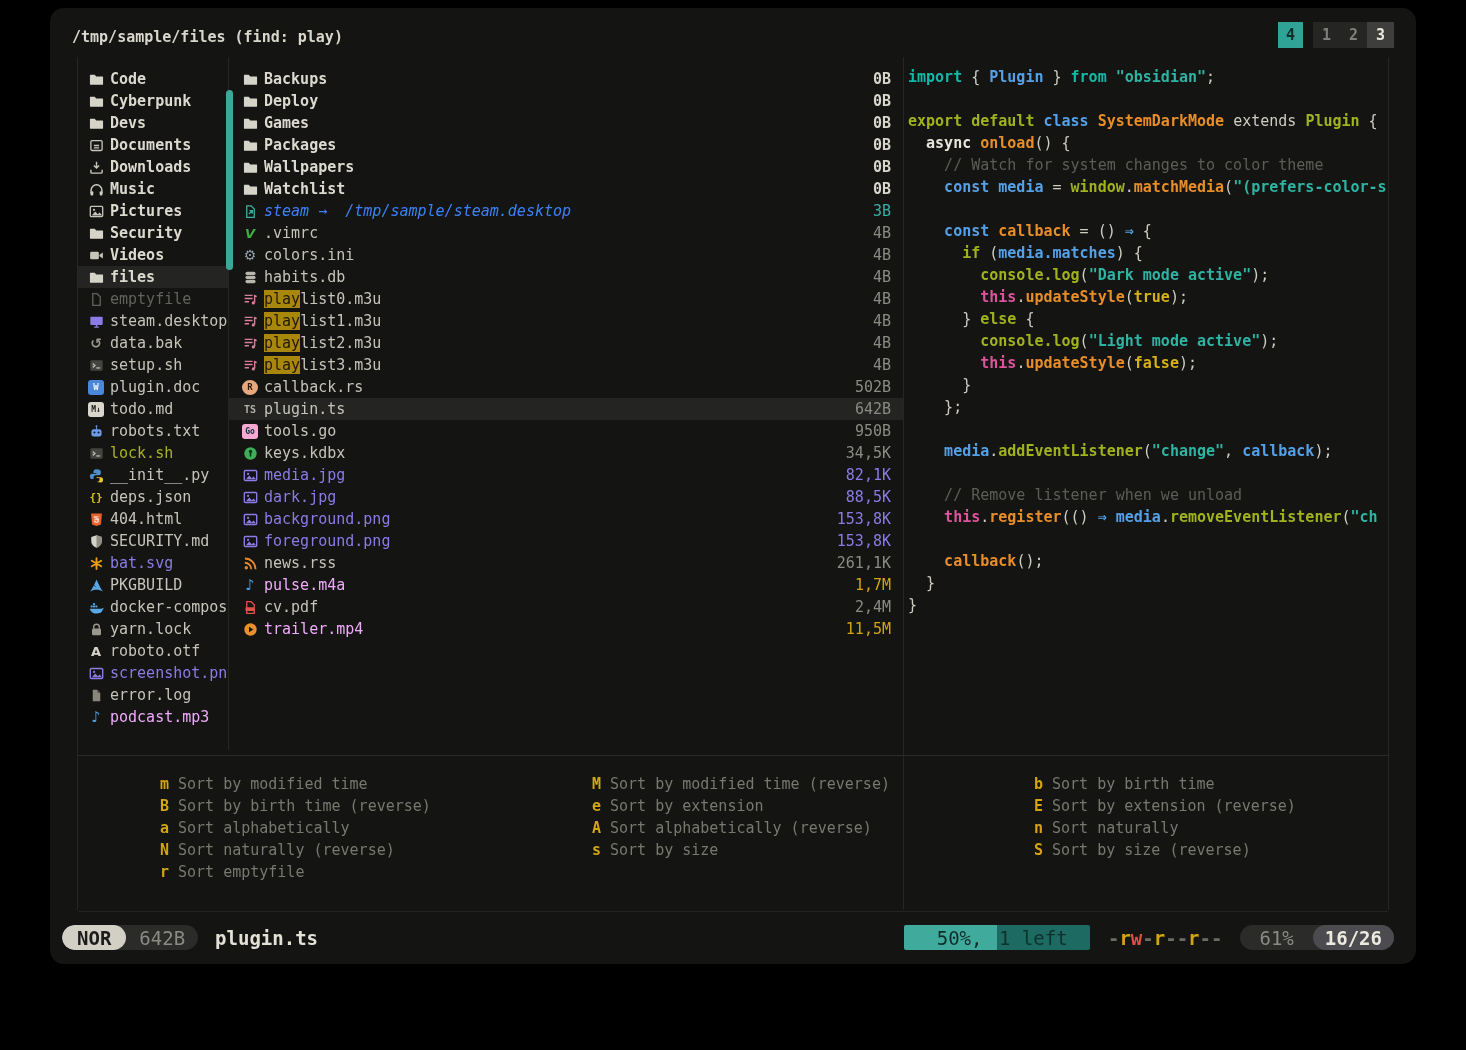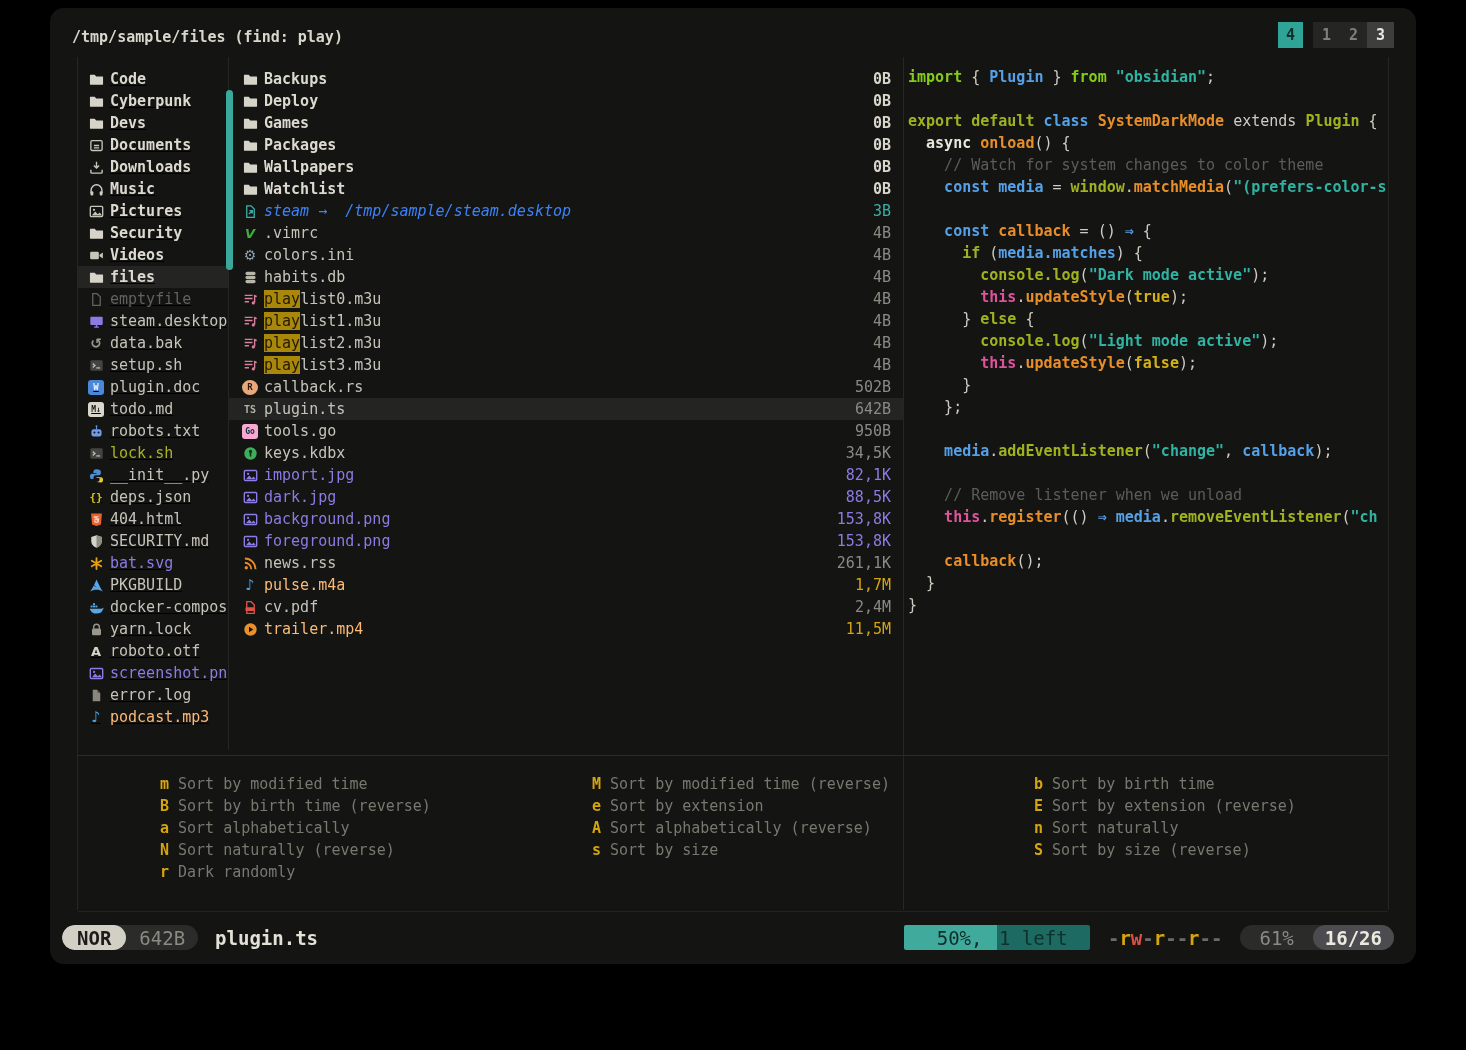--- a/index.html
+++ b/index.html
@@ -16,46 +16,46 @@
   .vline{position:absolute;width:1px;background:#262624;}
   .v0{left:27px;top:49px;height:853px;}
   .v1{left:178px;top:49px;height:693px;}
   .v2{left:853px;top:49px;height:853px;}
   .v3{left:1338px;top:49px;height:853px;}
   .scrollbar{position:absolute;left:176px;top:82px;width:7px;height:180px;background:#3aa89b;border-radius:4px;z-index:5;}
   
   .plist{position:absolute;left:28px;top:60px;width:150px;}
   .clist{position:absolute;left:178px;top:60px;width:675px;}
   .row{height:22px;display:flex;align-items:center;font-size:15px;white-space:pre;}
-  .prow{padding-left:10px;text-decoration:underline;}
+  .prow{padding-left:10px;}
   .crow{padding-left:14px;padding-right:12px;}
   .row.sel{background:#242423;}
   .icon{width:16px;height:16px;display:inline-flex;align-items:center;justify-content:center;margin-right:6px;flex:none;}
   .icon svg{width:15px;height:15px;}
   .ti{width:16px;height:15px;display:inline-flex;align-items:center;justify-content:center;border-radius:3px;font-weight:bold;}
   .gi{font-family:"DejaVu Sans",sans-serif;line-height:15px;}
   .nm{overflow:hidden;}
   .nm-dir{color:#dcd9cf;font-weight:bold;}
   .nm-file{color:#c6c3b9;}
   .nm-dim{color:#62625c;}
   .nm-purple{color:#8a7ce4;}
-  .nm-yellow{color:#fdba74;}
+  .nm-yellow{color:#f0abfc;}
   .nm-olive{color:#aab324;}
   .nm-teal{color:#3b82f6;font-style:italic;}
   .sz{margin-left:auto;flex:none;}
   .sz-gray{color:#8b8b84;}
   .sz-dir{color:#d9d6cc;font-weight:bold;}
   .sz-teal{color:#39b0a4;}
   .sz-purple{color:#8a7ce4;}
   .sz-yellow{color:#d4a411;}
   mark.find{background:#a8870b;color:#221a05;}
   
   .preview{position:absolute;left:858px;top:60px;width:482px;overflow:hidden;}
   .cline{height:22px;font-size:15px;white-space:pre;}
-  .tk-r{color:#84cc16;font-weight:bold;}
+  .tk-r{color:#14b8a6;font-weight:bold;}
   .tk-b{color:#55a1e8;font-weight:bold;}
   .tk-t{color:#2fb3a2;font-weight:bold;}
   .tk-g{color:#a0b21e;font-weight:bold;}
   .tk-o{color:#e88e28;font-weight:bold;}
   .tk-m{color:#dd549b;font-weight:bold;}
   .tk-y{color:#d6b216;font-weight:bold;}
   .tk-c{color:#5d5d57;}
   .tk-w{color:#cfccc2;}
   .tk-wb{color:#e8e5db;font-weight:bold;text-align:right;}
   
@@ -271,21 +271,21 @@
       <div class="row crow"><span class="icon"><span class="ti" style="font-size: 8px; background: #f9a8d4; color: rgb(14, 47, 58);">Go</span></span><span class="nm nm-file">tools.go</span><span class="sz sz-gray">950B</span></div>
       <div class="row crow"><span class="icon"><svg viewBox="0 0 16 16">
             <circle cx="8" cy="8" r="6.6" fill="#3fae58"></circle>
             <circle cx="8" cy="5.8" r="1.7" fill="#0e2e17"></circle>
             <rect x="7.2" y="7" width="1.6" height="4.4" rx="0.8" fill="#0e2e17"></rect>
           </svg></span><span class="nm nm-file">keys.kdbx</span><span class="sz sz-gray">34,5K</span></div>
       <div class="row crow"><span class="icon"><svg viewBox="0 0 16 16">
             <rect x="1.4" y="2.6" width="13.2" height="10.8" rx="1.2" fill="none" stroke="#8a7ce4" stroke-width="1.5"></rect>
             <circle cx="5.4" cy="6.3" r="1.2" fill="#8a7ce4"></circle>
             <path d="M3.2 12l3.4-4 2.8 3 1.9-1.9 2.5 2.9z" fill="#8a7ce4"></path>
-          </svg></span><span class="nm nm-purple">import.jpg</span><span class="sz sz-purple">82,1K</span></div>
+          </svg></span><span class="nm nm-purple">media.jpg</span><span class="sz sz-purple">82,1K</span></div>
       <div class="row crow"><span class="icon"><svg viewBox="0 0 16 16">
             <rect x="1.4" y="2.6" width="13.2" height="10.8" rx="1.2" fill="none" stroke="#8a7ce4" stroke-width="1.5"></rect>
             <circle cx="5.4" cy="6.3" r="1.2" fill="#8a7ce4"></circle>
             <path d="M3.2 12l3.4-4 2.8 3 1.9-1.9 2.5 2.9z" fill="#8a7ce4"></path>
           </svg></span><span class="nm nm-purple">dark.jpg</span><span class="sz sz-purple">88,5K</span></div>
       <div class="row crow"><span class="icon"><svg viewBox="0 0 16 16">
             <rect x="1.4" y="2.6" width="13.2" height="10.8" rx="1.2" fill="none" stroke="#8a7ce4" stroke-width="1.5"></rect>
             <circle cx="5.4" cy="6.3" r="1.2" fill="#8a7ce4"></circle>
             <path d="M3.2 12l3.4-4 2.8 3 1.9-1.9 2.5 2.9z" fill="#8a7ce4"></path>
           </svg></span><span class="nm nm-purple">background.png</span><span class="sz sz-purple">153,8K</span></div>
@@ -335,21 +335,21 @@
       <div class="cline"><span class="tk-w">  }</span></div>
       <div class="cline"><span class="tk-w">}</span></div>
     </div>
 
   <div class="help">
     <div class="hcol hc0" id="hc0">
         <div class="hrow"><span class="hkey">m</span><span class="hdesc">Sort by modified time</span></div>
         <div class="hrow"><span class="hkey">B</span><span class="hdesc">Sort by birth time (reverse)</span></div>
         <div class="hrow"><span class="hkey">a</span><span class="hdesc">Sort alphabetically</span></div>
         <div class="hrow"><span class="hkey">N</span><span class="hdesc">Sort naturally (reverse)</span></div>
-        <div class="hrow"><span class="hkey">r</span><span class="hdesc">Dark randomly</span></div>
+        <div class="hrow"><span class="hkey">r</span><span class="hdesc">Sort emptyfile</span></div>
       </div>
     <div class="hcol hc1" id="hc1">
         <div class="hrow"><span class="hkey">M</span><span class="hdesc">Sort by modified time (reverse)</span></div>
         <div class="hrow"><span class="hkey">e</span><span class="hdesc">Sort by extension</span></div>
         <div class="hrow"><span class="hkey">A</span><span class="hdesc">Sort alphabetically (reverse)</span></div>
         <div class="hrow"><span class="hkey">s</span><span class="hdesc">Sort by size</span></div>
       </div>
     <div class="hcol hc2" id="hc2">
         <div class="hrow"><span class="hkey">b</span><span class="hdesc">Sort by birth time</span></div>
         <div class="hrow"><span class="hkey">E</span><span class="hdesc">Sort by extension (reverse)</span></div>

